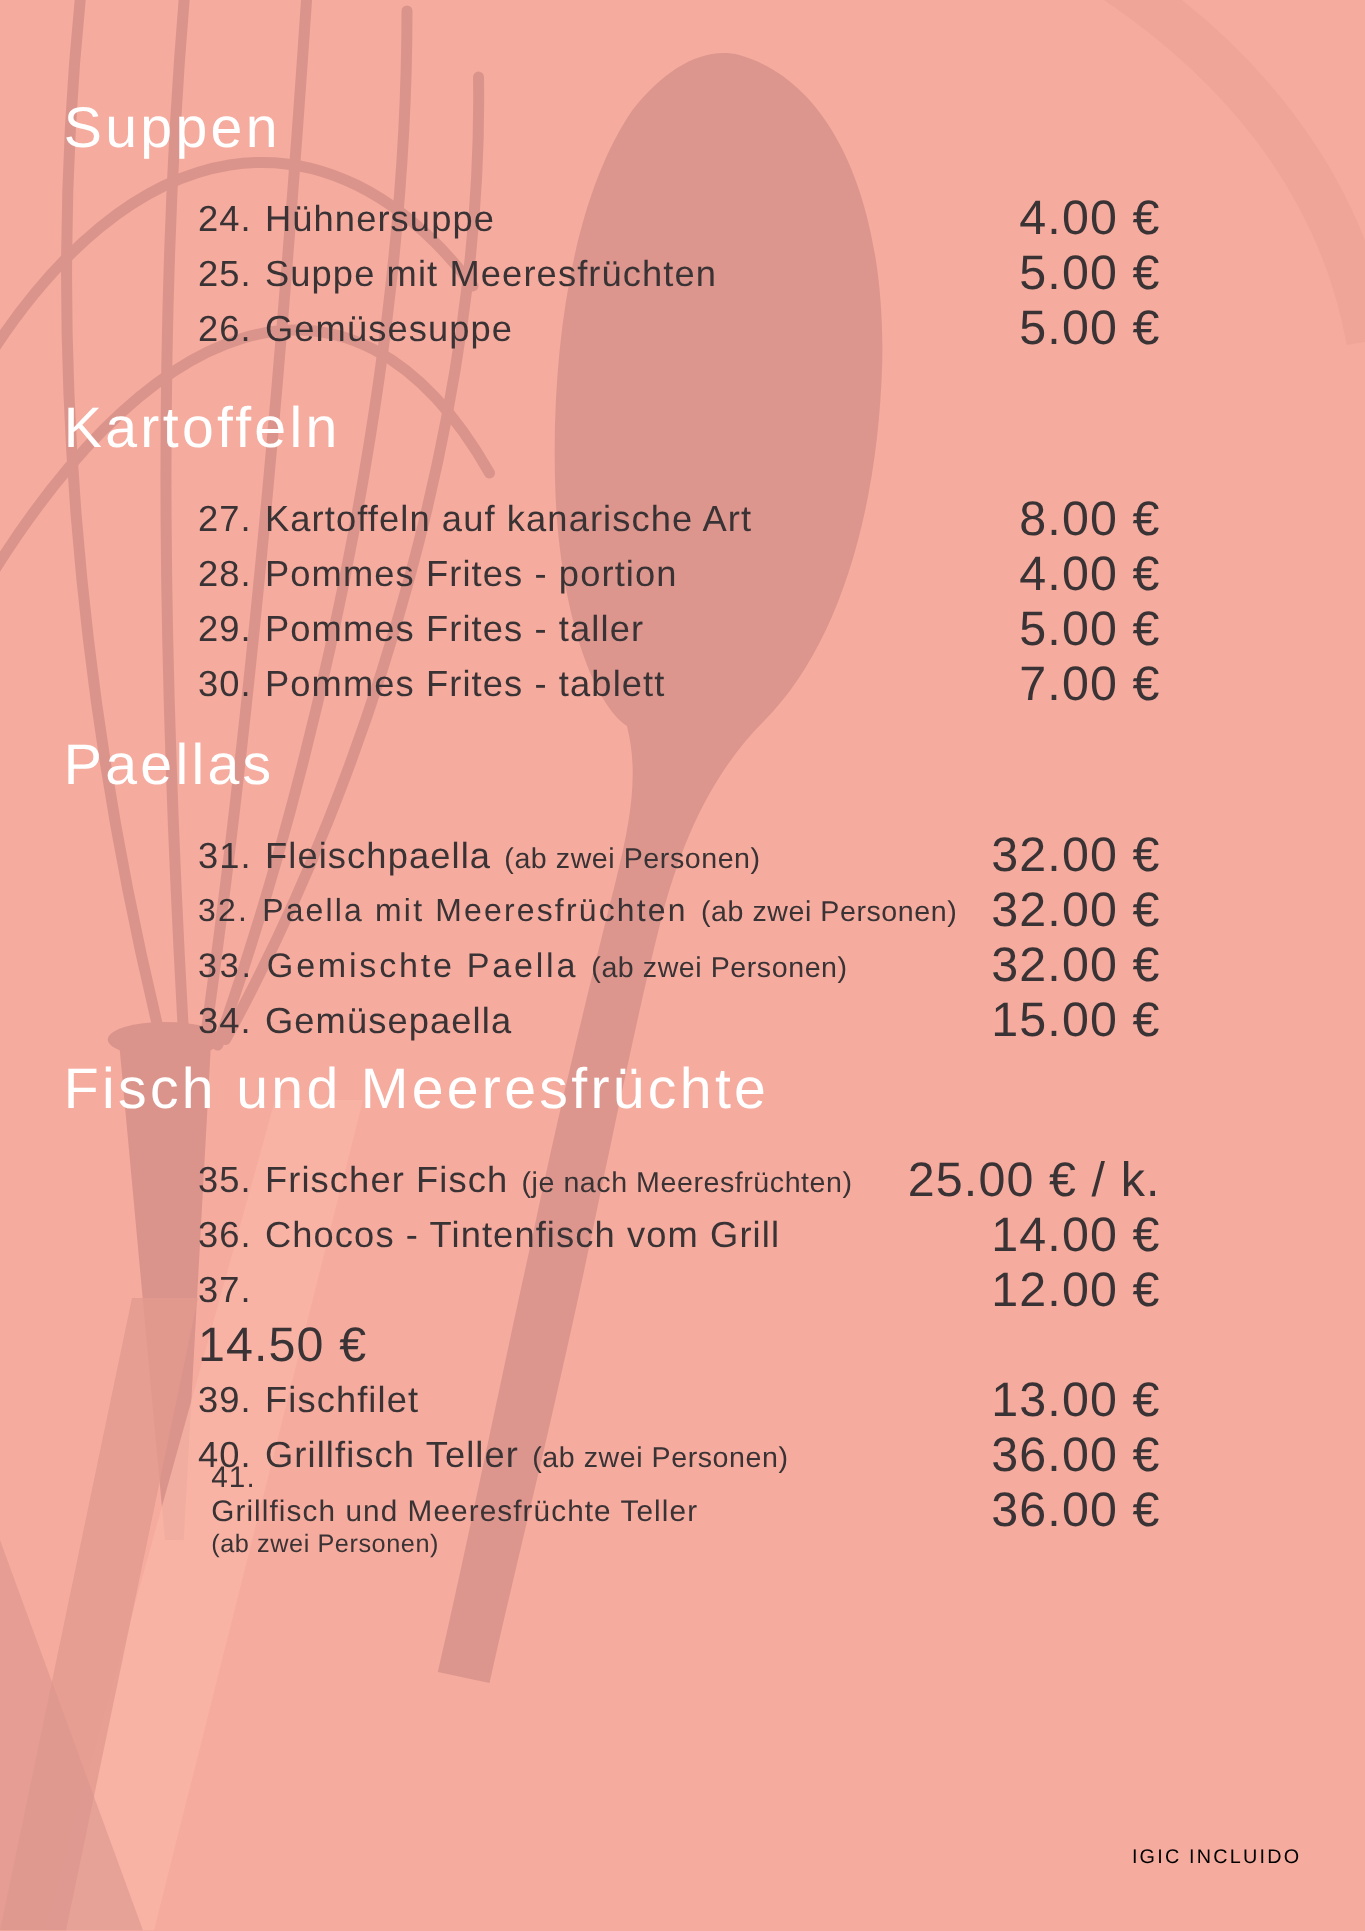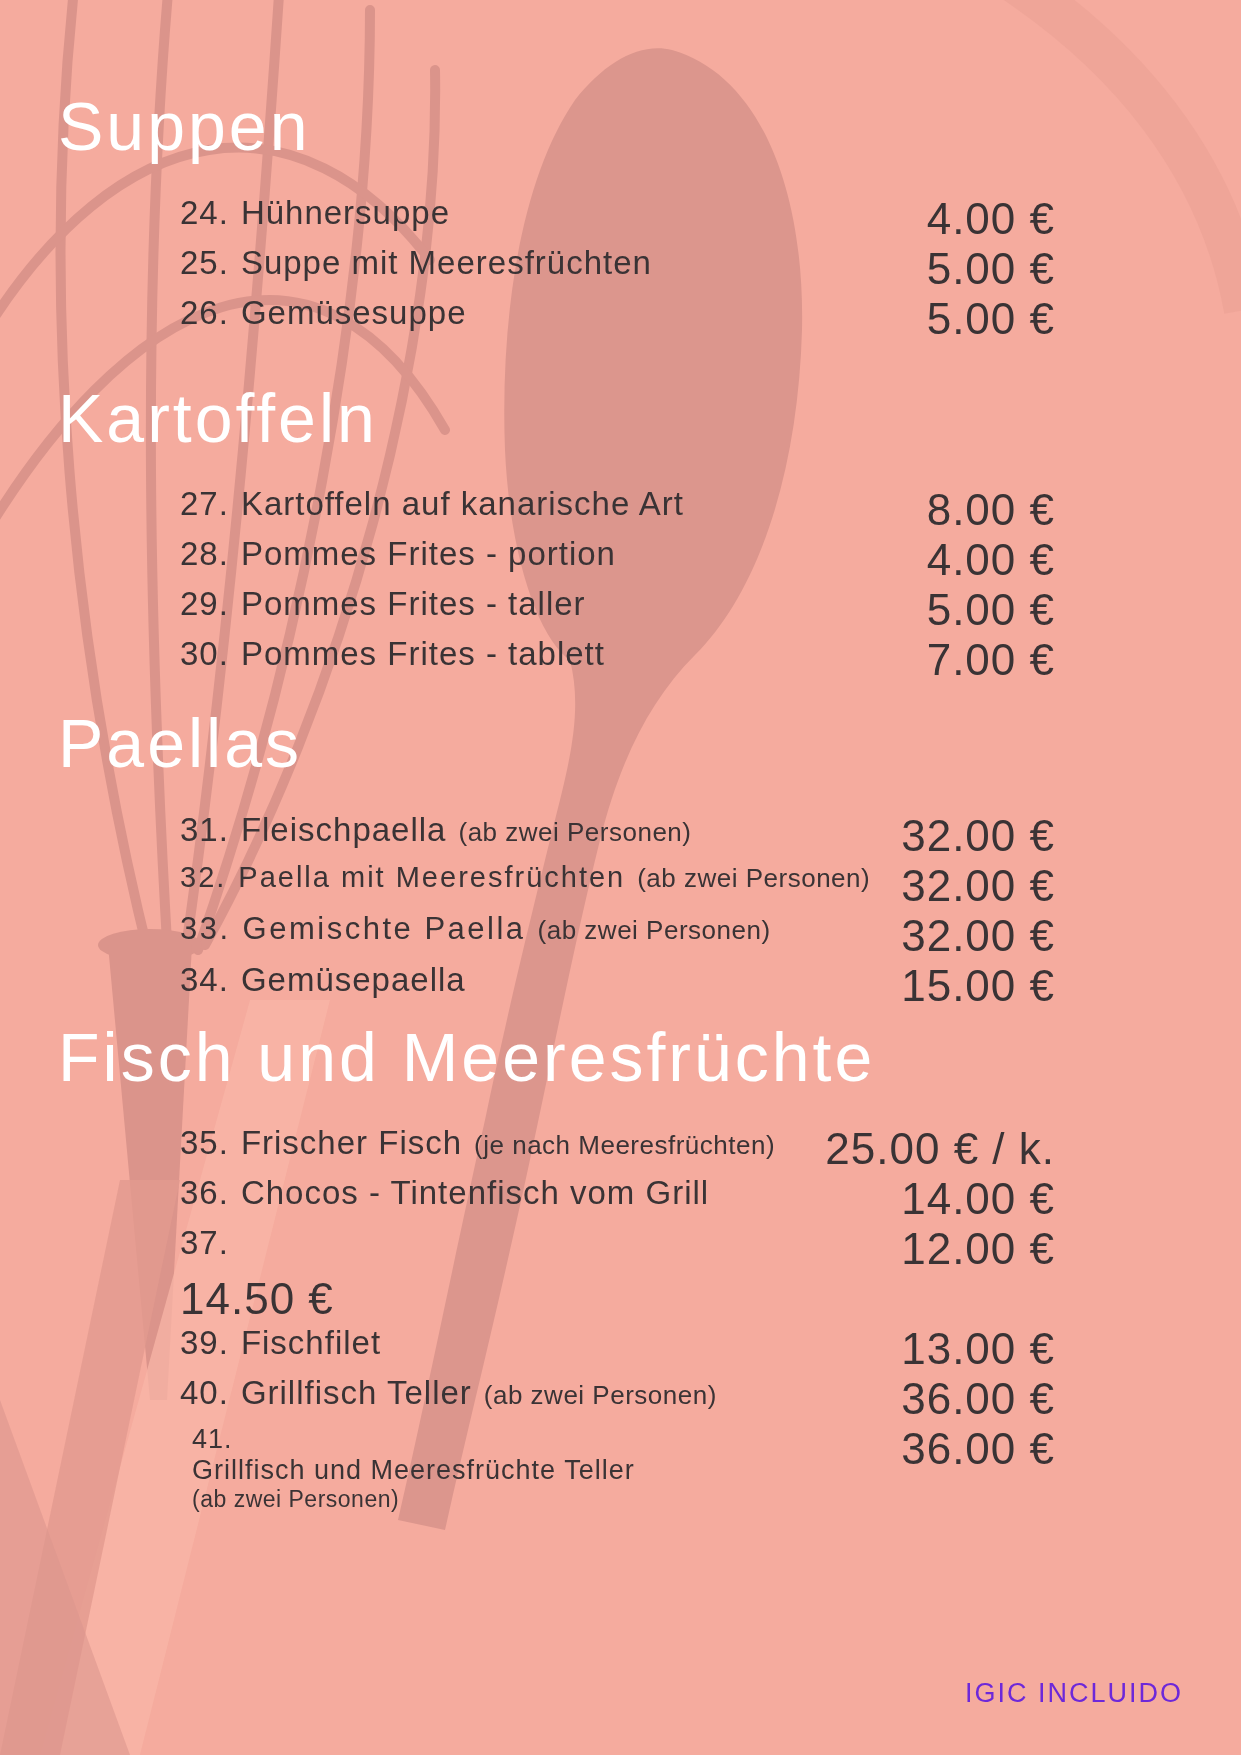--- a/index.html
+++ b/index.html
@@ -14,51 +14,51 @@
     position:absolute;inset:0;width:1241px;height:1755px;
     pointer-events:none;
   }
   .menu{
     position:absolute;inset:0;
     padding-top:86px;
     box-sizing:border-box;
   }
   .section-title{
     margin:0 0 26px 58px;
-    font-size:68px;line-height:1.2;
+    font-size:52px;line-height:1.2;
     letter-spacing:3px;
     color:#FFFFFF;
     font-weight:400;
   }
   .mt-kartoffeln{margin-top:34px;}
   .mt-paellas{margin-top:18px;}
   .mt-fisch{margin-top:6px;}
   .row{
     height:50px;
     margin:0 186px 0 180px;
-    display:flex;align-items:flex-start;justify-content:space-between;
+    display:flex;align-items:center;justify-content:space-between;
     color:#3A3335;
     font-size:33px;
     letter-spacing:1px;
     white-space:nowrap;
   }
   .label{display:flex;align-items:baseline;}
   .num{margin-right:12px;}
   .note{margin-left:12px;font-size:26px;letter-spacing:0.5px;}
   .price{font-size:44px;letter-spacing:1px;}
   .row--s1 .label{font-size:29px;letter-spacing:2px;}
   .row--s2 .label{font-size:31px;letter-spacing:2.5px;}
   .row--s3 .label{font-size:27px;letter-spacing:1px;flex-direction:column;}
   .row--s3 .note{font-size:23px;}
   .footer{
     position:absolute;
     right:58px;top:1678px;
-    font-size:27px;
+    font-size:18px;
     letter-spacing:2px;
-    color:#6d28d9;
+    color:#000000;
   }
 </style>
 </head>
 <body>
 
 <svg class="watermark" viewBox="0 0 1241 1755" xmlns="http://www.w3.org/2000/svg">
   <g stroke="#DB948B" stroke-width="10" fill="none" stroke-linecap="round">
     <path d="M 75,-20 C 40,300 70,640 150,960"></path>
     <path d="M 170,-30 C 140,300 150,650 168,960"></path>
     <path d="M 280,-20 C 260,280 230,640 185,955"></path>

